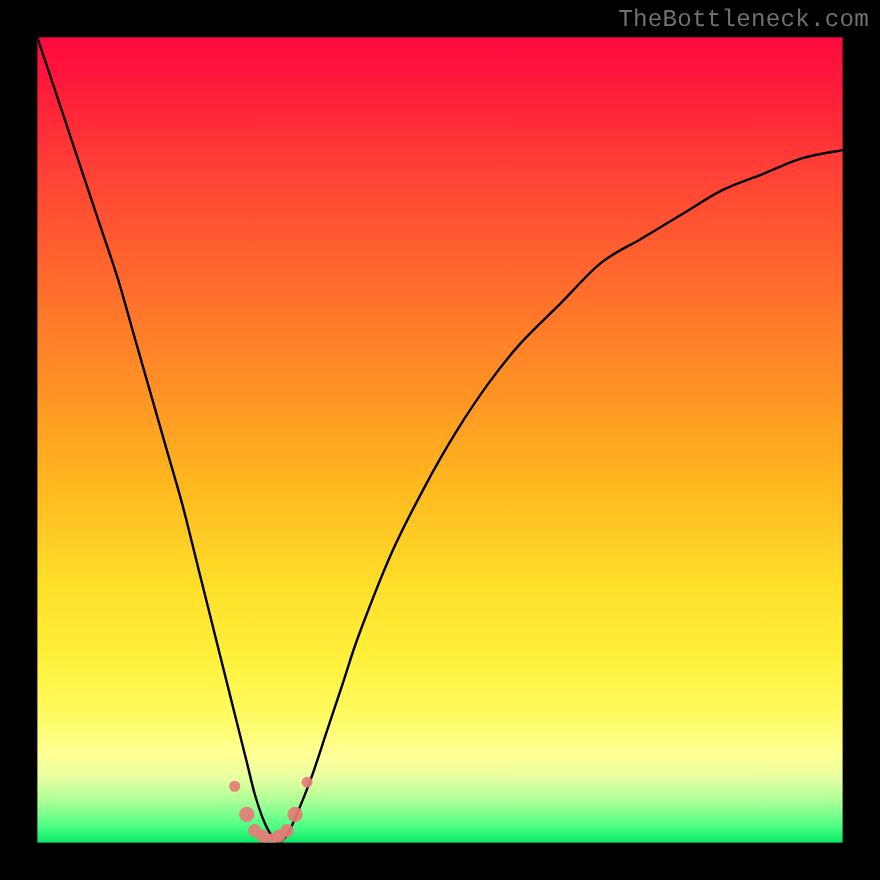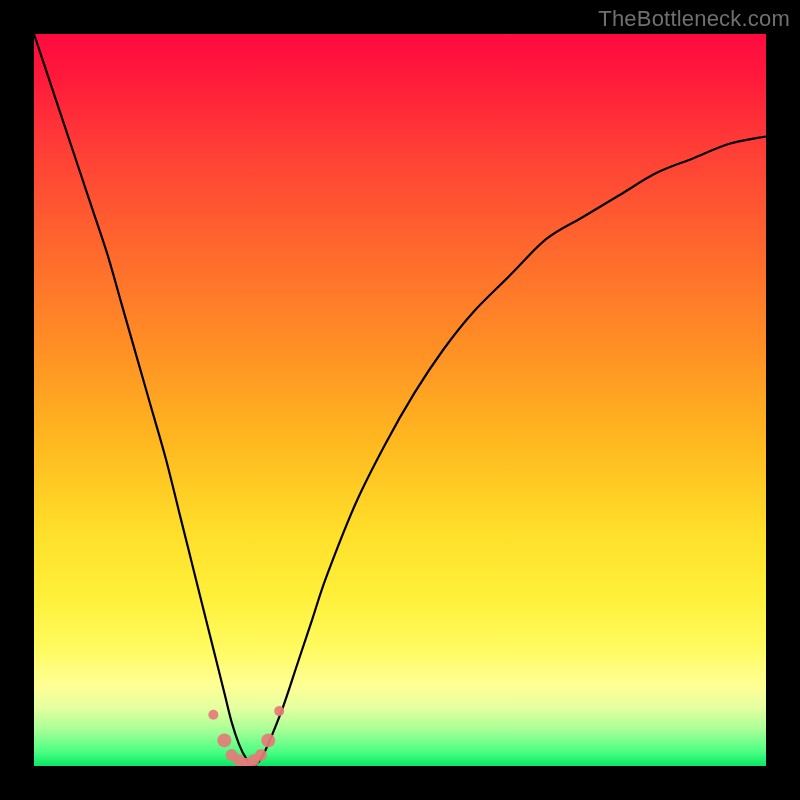--- a/index.html
+++ b/index.html
@@ -45,20 +45,21 @@
     );
   }
   .watermark {
     position: absolute;
     top: 6px;
     right: 10px;
     color: #707070;
     font-size: 22px;
     font-weight: 500;
     letter-spacing: 0.2px;
+    font-family: Liberation Mono, monospace;
   }
   svg.curve {
     position: absolute;
     left: 0;
     top: 0;
     width: 732px;
     height: 732px;
     display: block;
   }
 </style>

